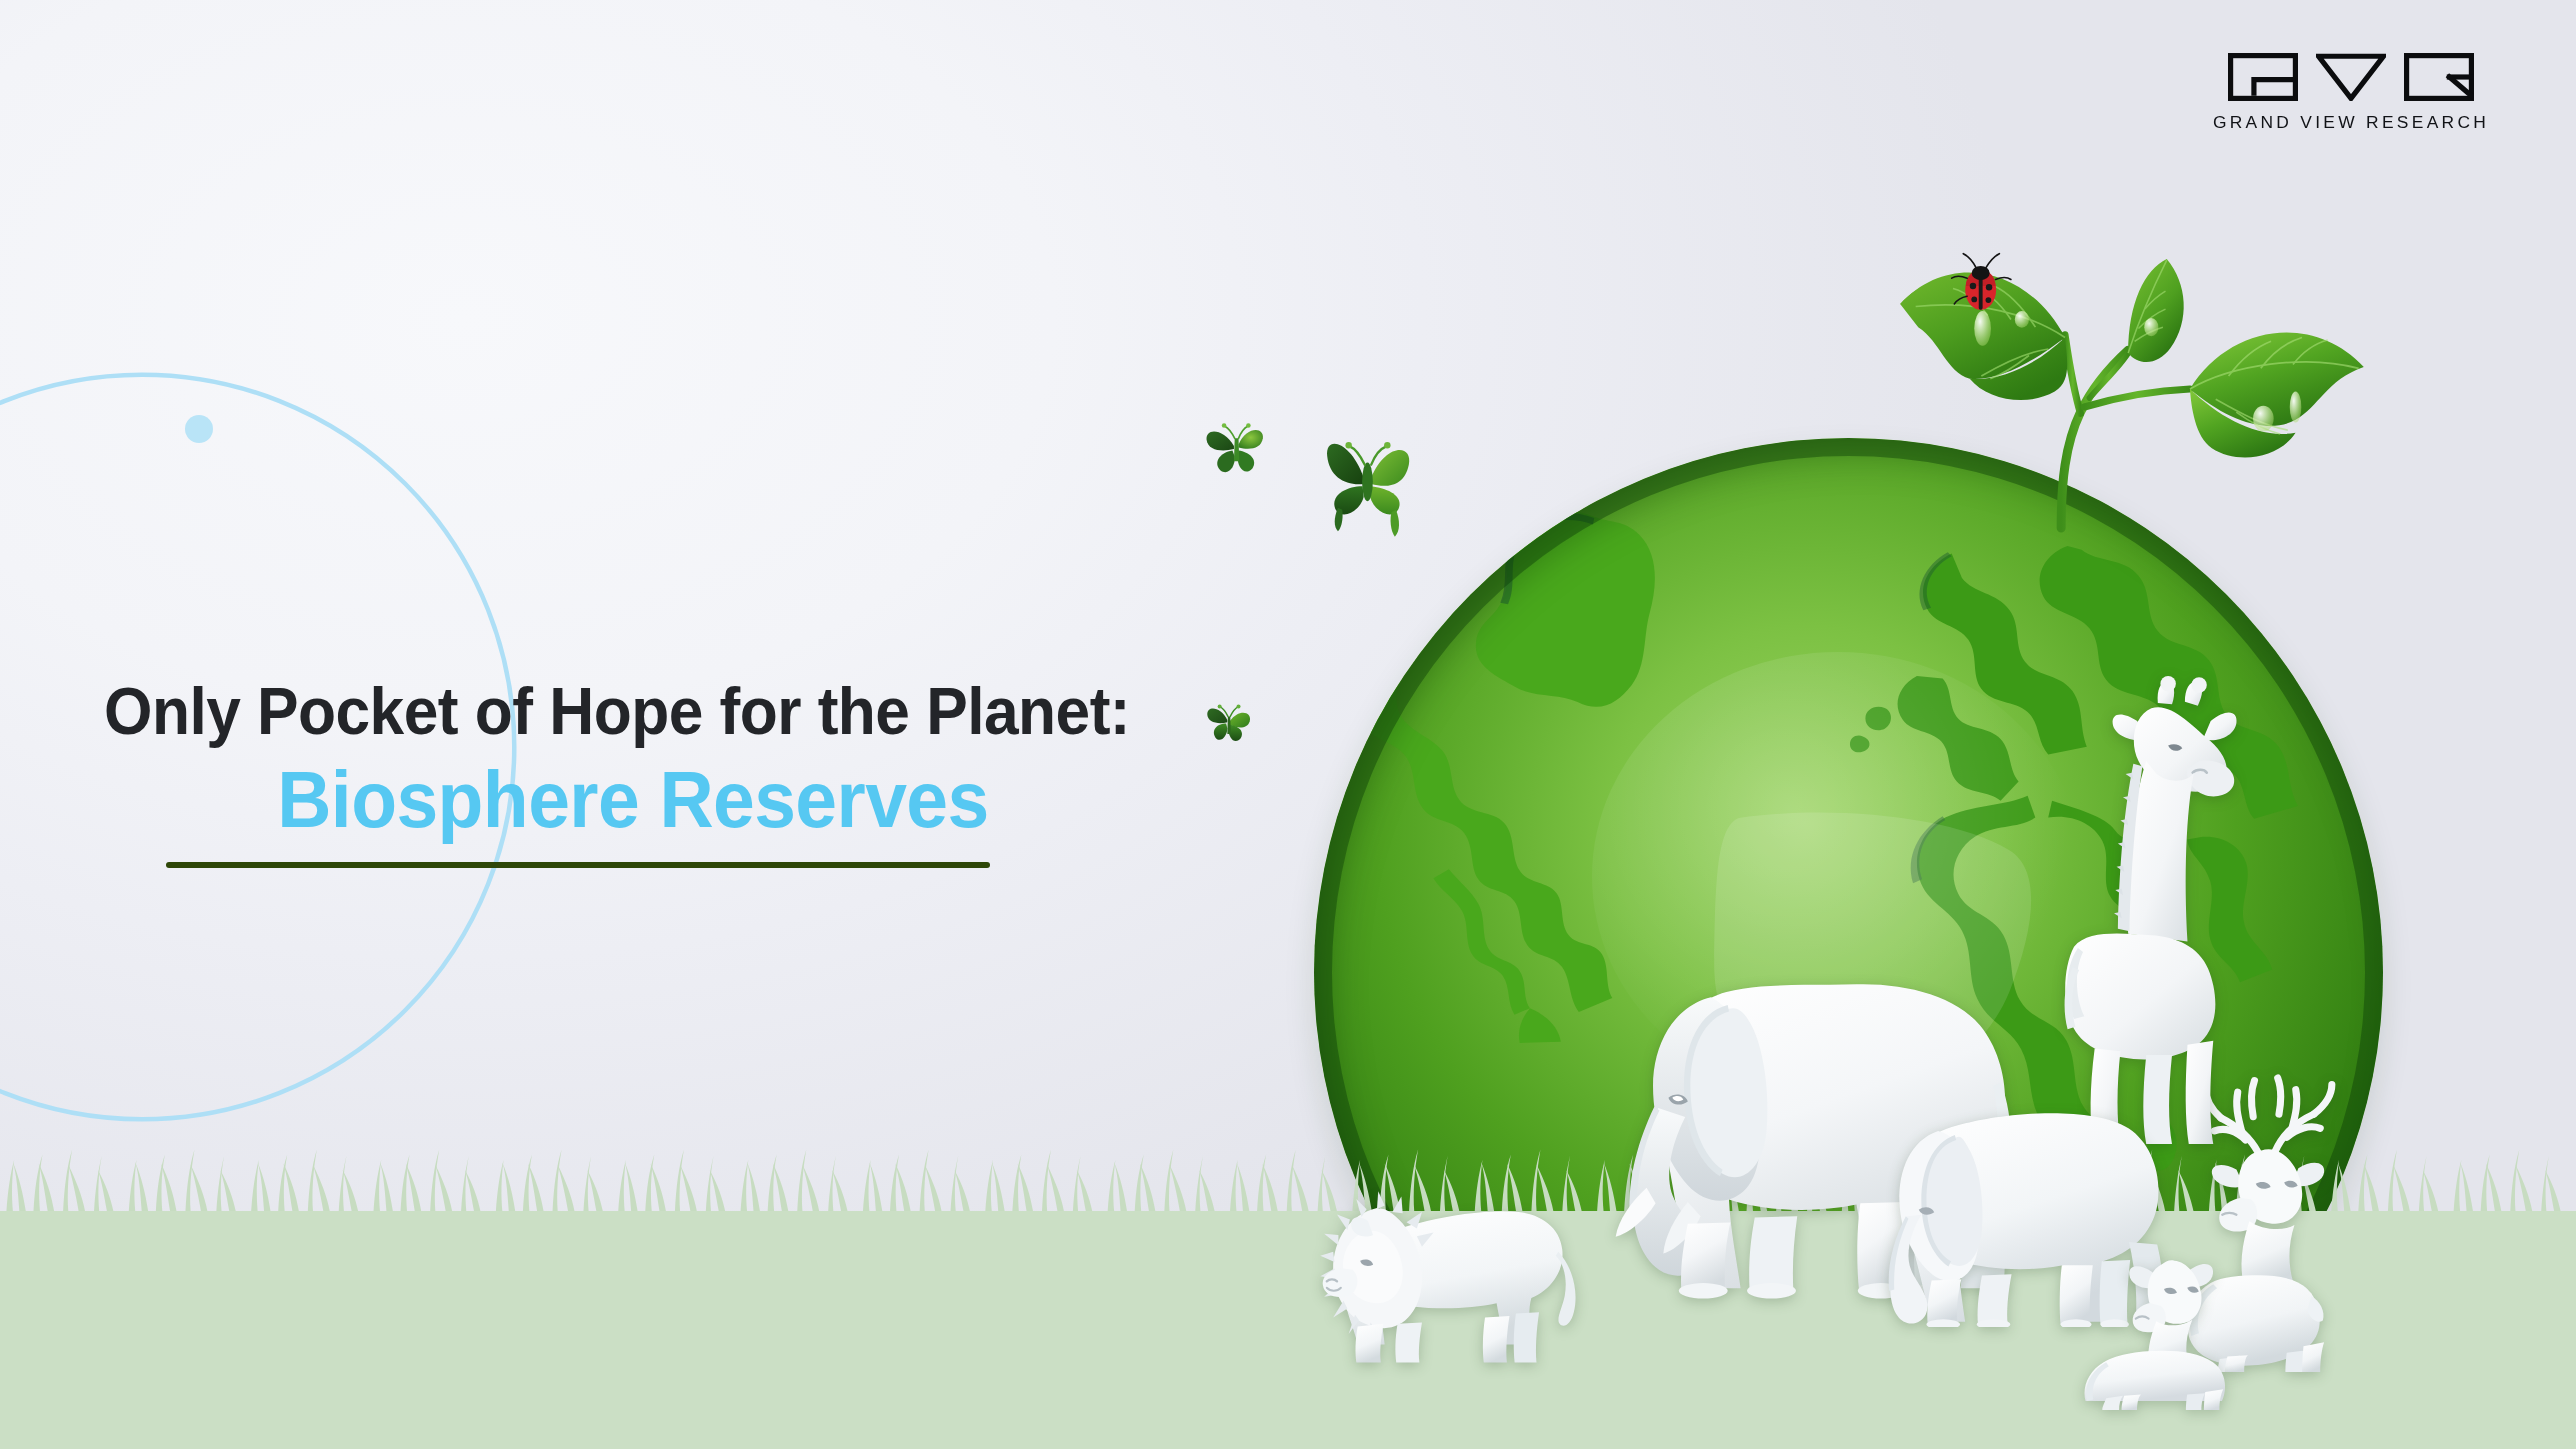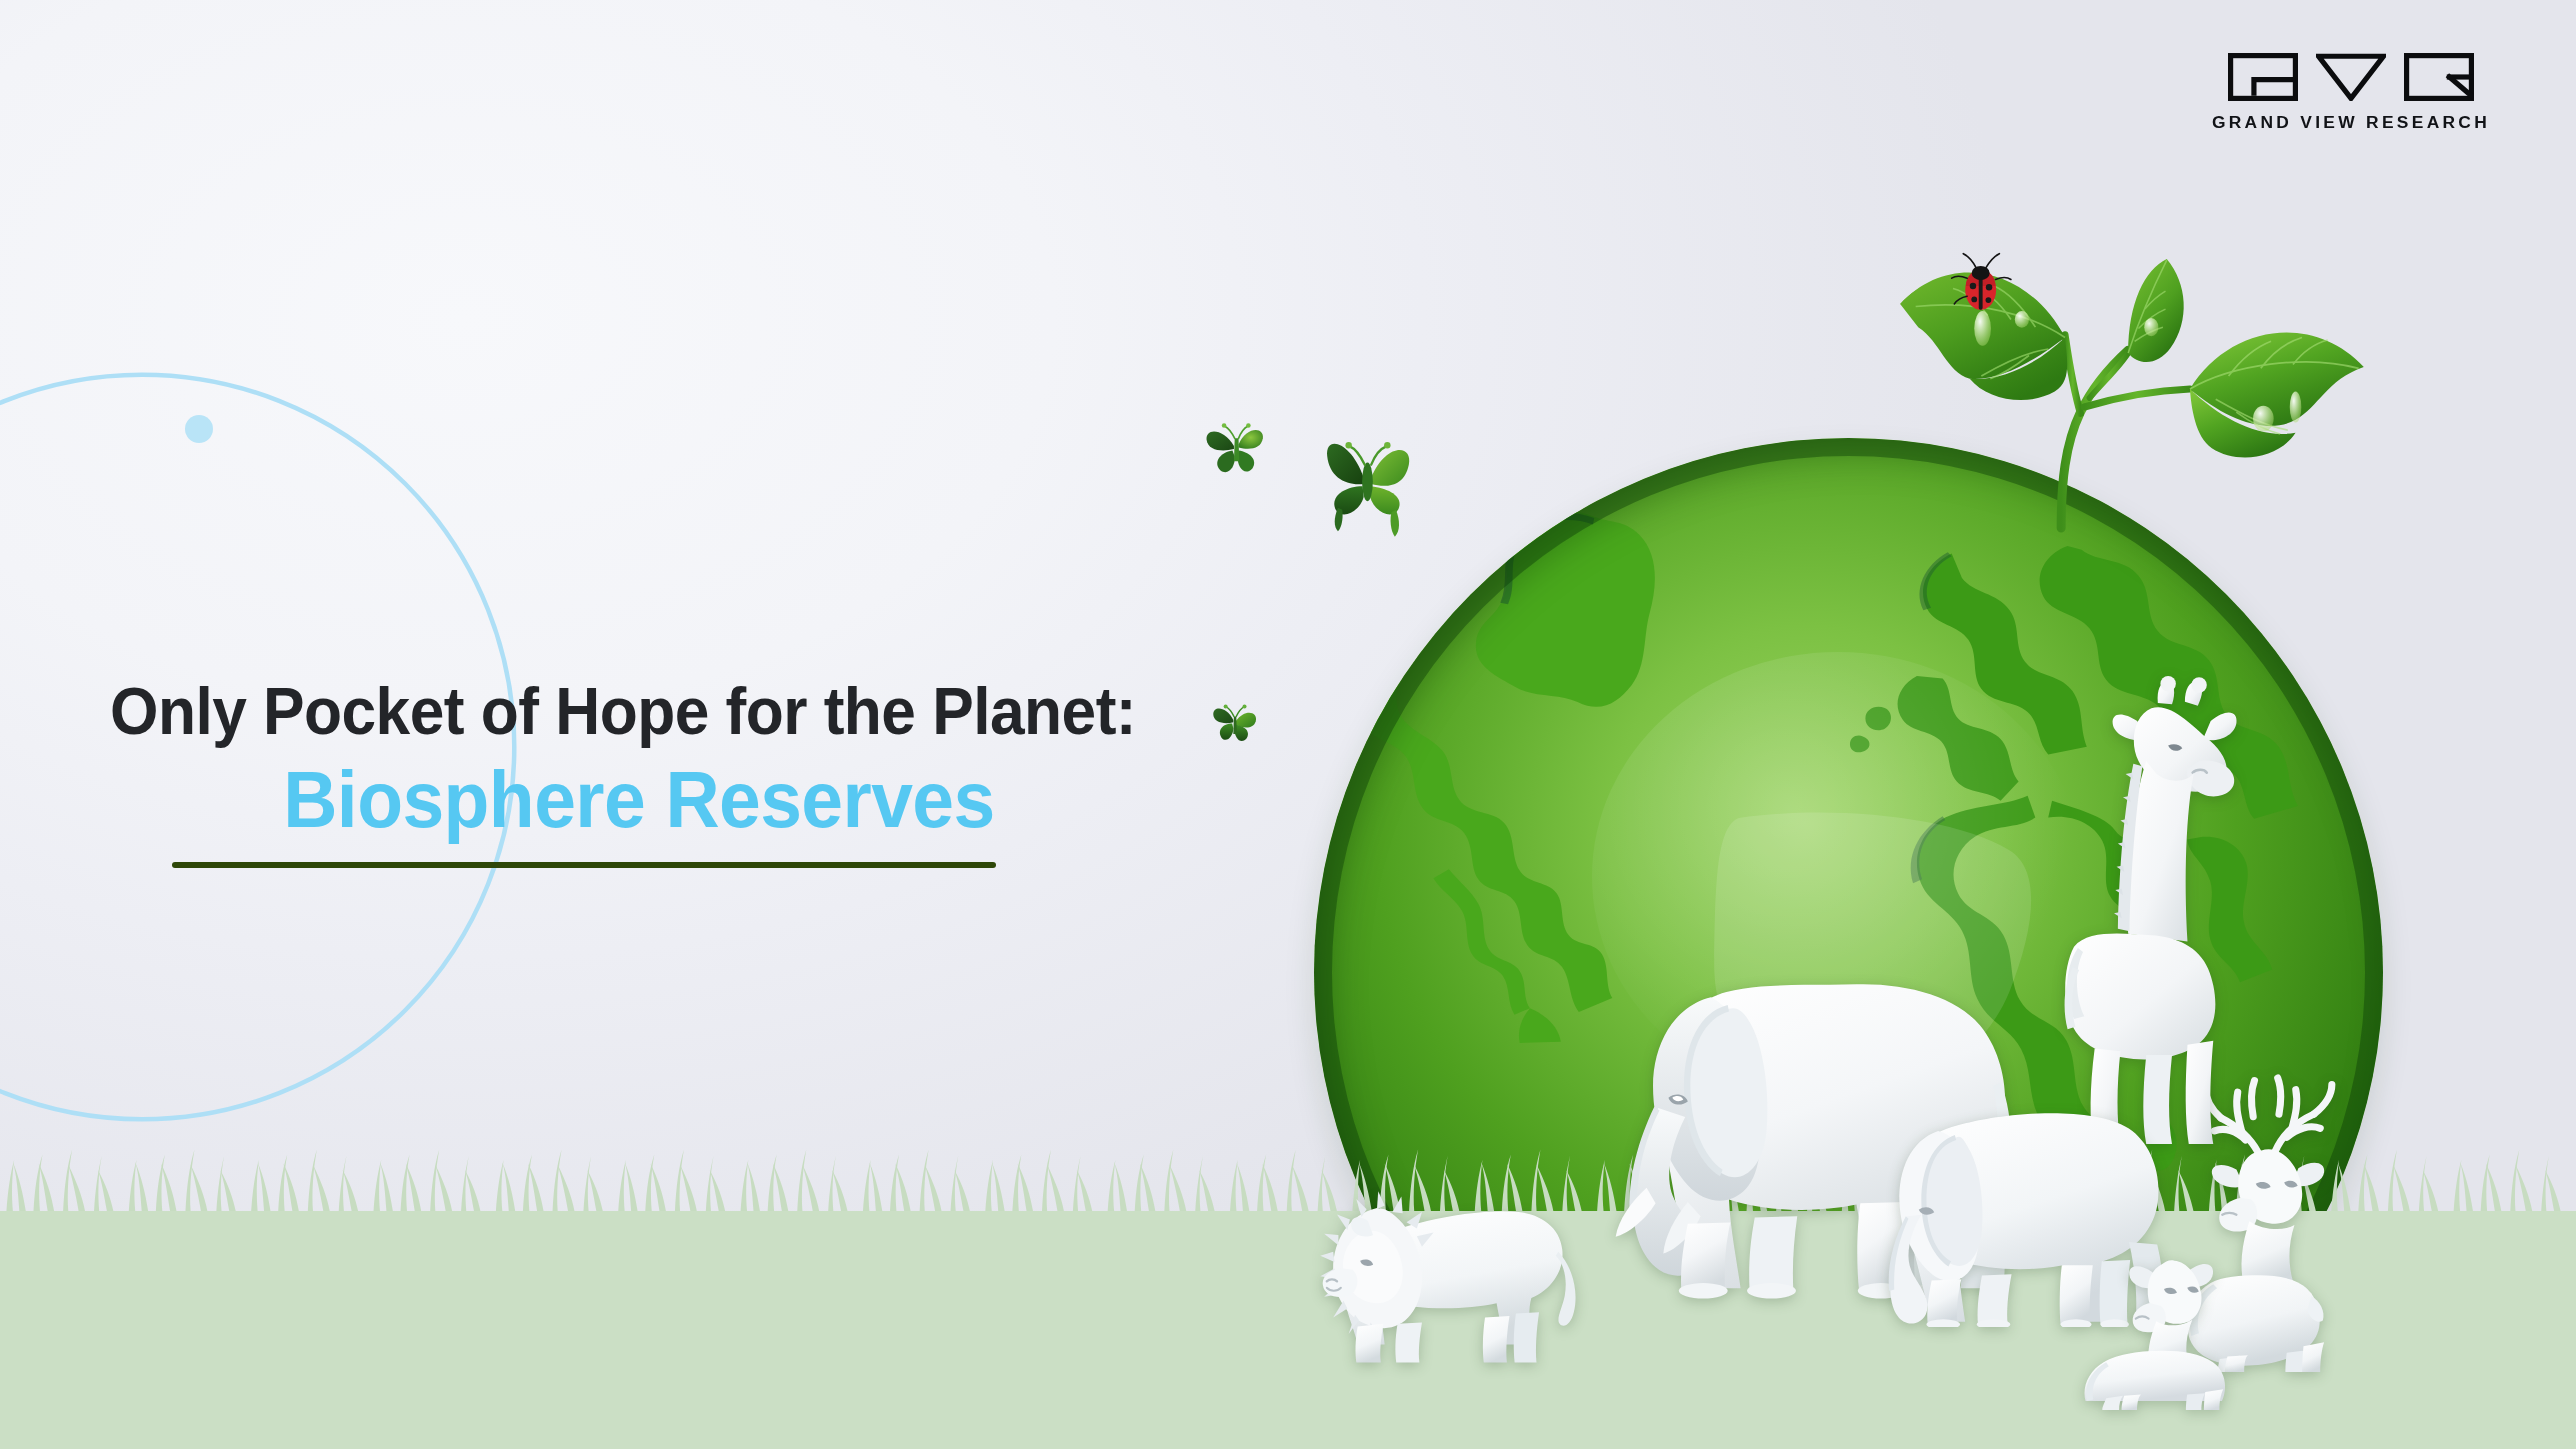--- a/index.html
+++ b/index.html
@@ -18,34 +18,34 @@
 
   
   #logo{position:absolute; right:80px; top:50px; width:290px; text-align:center;}
   #logo-marks{display:flex; justify-content:center; align-items:center; gap:18px; height:53px;}
   .mark{position:relative;}
   .mark svg{display:block;}
   #logo-text{
     margin-top:9px;
     font-size:17.4px;
     letter-spacing:3.3px;
-    font-weight:700;
+    font-weight:400;
     color:#111317;
     font-family:"Liberation Sans", sans-serif;
   }
 
   
   #arc{position:absolute; left:-238px; top:367px; width:760px; height:760px; pointer-events:none;}
   #arc-dot{
     position:absolute; left:185px; top:415px; width:28px; height:28px;
     border-radius:50%; background:#B9E4F7;
   }
 
   
-  #headline{position:absolute; left:110px; top:676px; width:1095px;}
+  #headline{position:absolute; left:104px; top:676px; width:1095px;}
   #title-line1{
     font-size:67px; line-height:1.05; font-weight:bold;
     color:#232529; letter-spacing:-0.6px;
     font-family:"Liberation Sans Narrow","Liberation Sans", sans-serif;
     transform:scaleX(.93); transform-origin:left center;
     white-space:nowrap;
   }
   #title-line2{
     margin-top:14px;
     font-size:79px; line-height:1.02; font-weight:bold;

